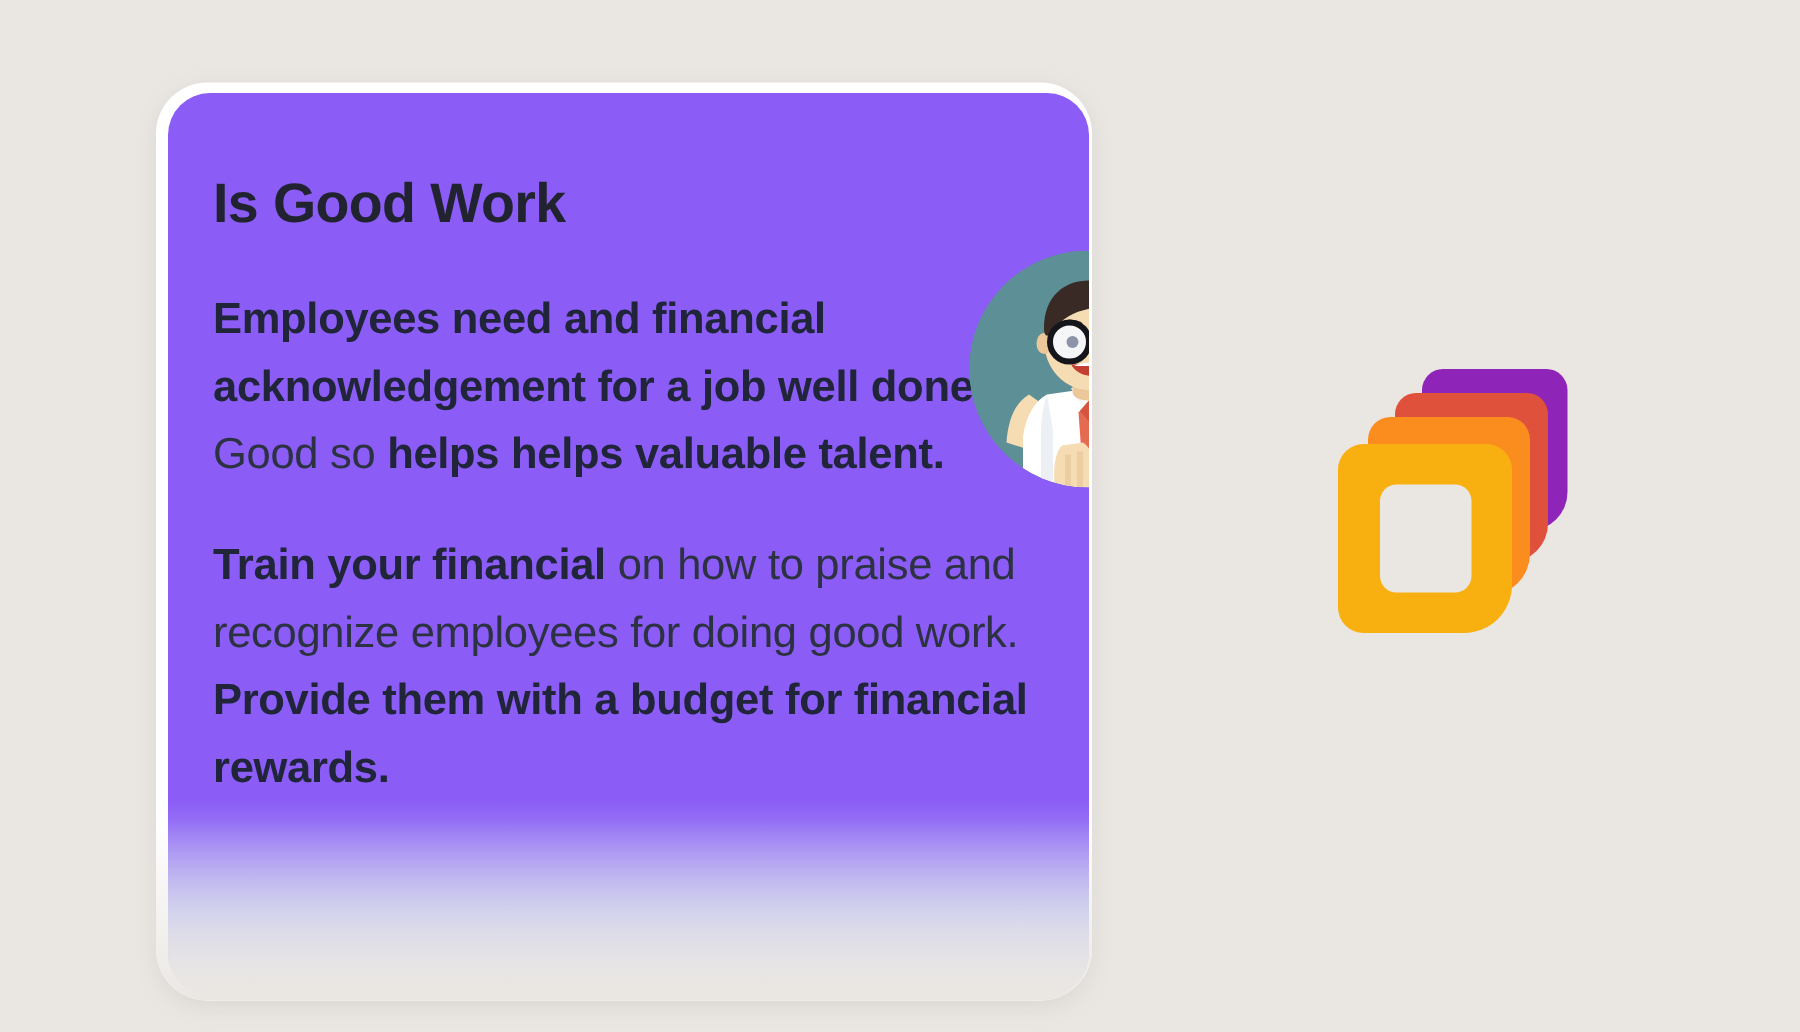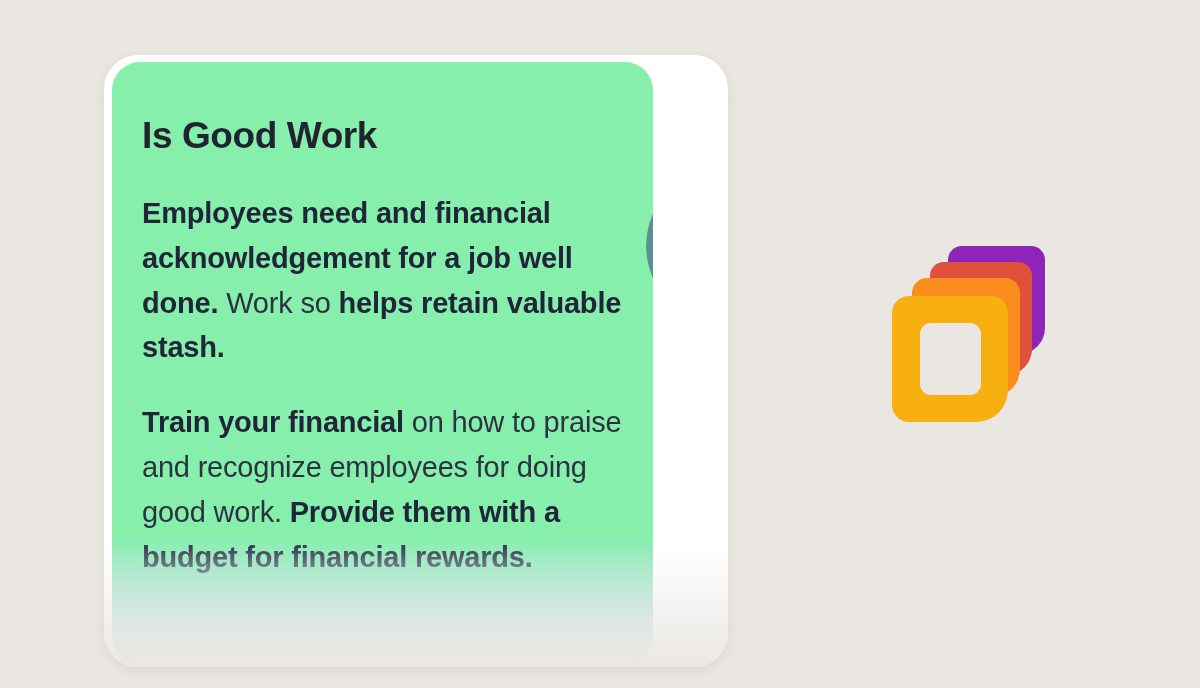--- a/index.html
+++ b/index.html
@@ -34,23 +34,23 @@
     width: 100%;
     height: 120px;
     background: linear-gradient(to bottom, rgba(234,231,227,0) 0%, rgba(234,231,227,0.55) 55%, rgba(234,231,227,1) 100%);
     z-index: 5;
     pointer-events: none;
   }
   .card {
     position: absolute;
     left: 8px;
     top: 7px;
-    width: 541px;
+    width: 614px;
     height: 601px;
-    background: #86efac;
+    background: #8b5cf6;
     border-radius: 28px;
     overflow: hidden;
     text-decoration: underline;
   }
   .card-inner-fade {
     position: absolute;
     left: 0;
     bottom: 0;
     width: 100%;
     height: 130px;
@@ -147,21 +147,21 @@
 <div class="card-frame">
   <div class="card">
 
     <div class="card-content">
 
       <h1 class="headline">
         <span>Is Good Work</span><br>
       </h1>
 
       <p class="para">
-        <b>Employees need and financial acknowledgement for a job well done.</b><span class="light"> Work so </span><b>helps retain valuable stash.</b>
+        <b>Employees need and financial acknowledgement for a job well done.</b><span class="light"> Good so </span><b>helps helps valuable talent.</b>
       </p>
 
       <p class="para">
         <b>Train your financial</b><span class="light"> on how to praise and recognize employees for doing good work. </span><b>Provide them with a budget for financial rewards.</b>
       </p>
 
     </div>
 
     <div class="avatar">
       <svg viewBox="0 0 158 158" width="158" height="158" aria-hidden="true">

